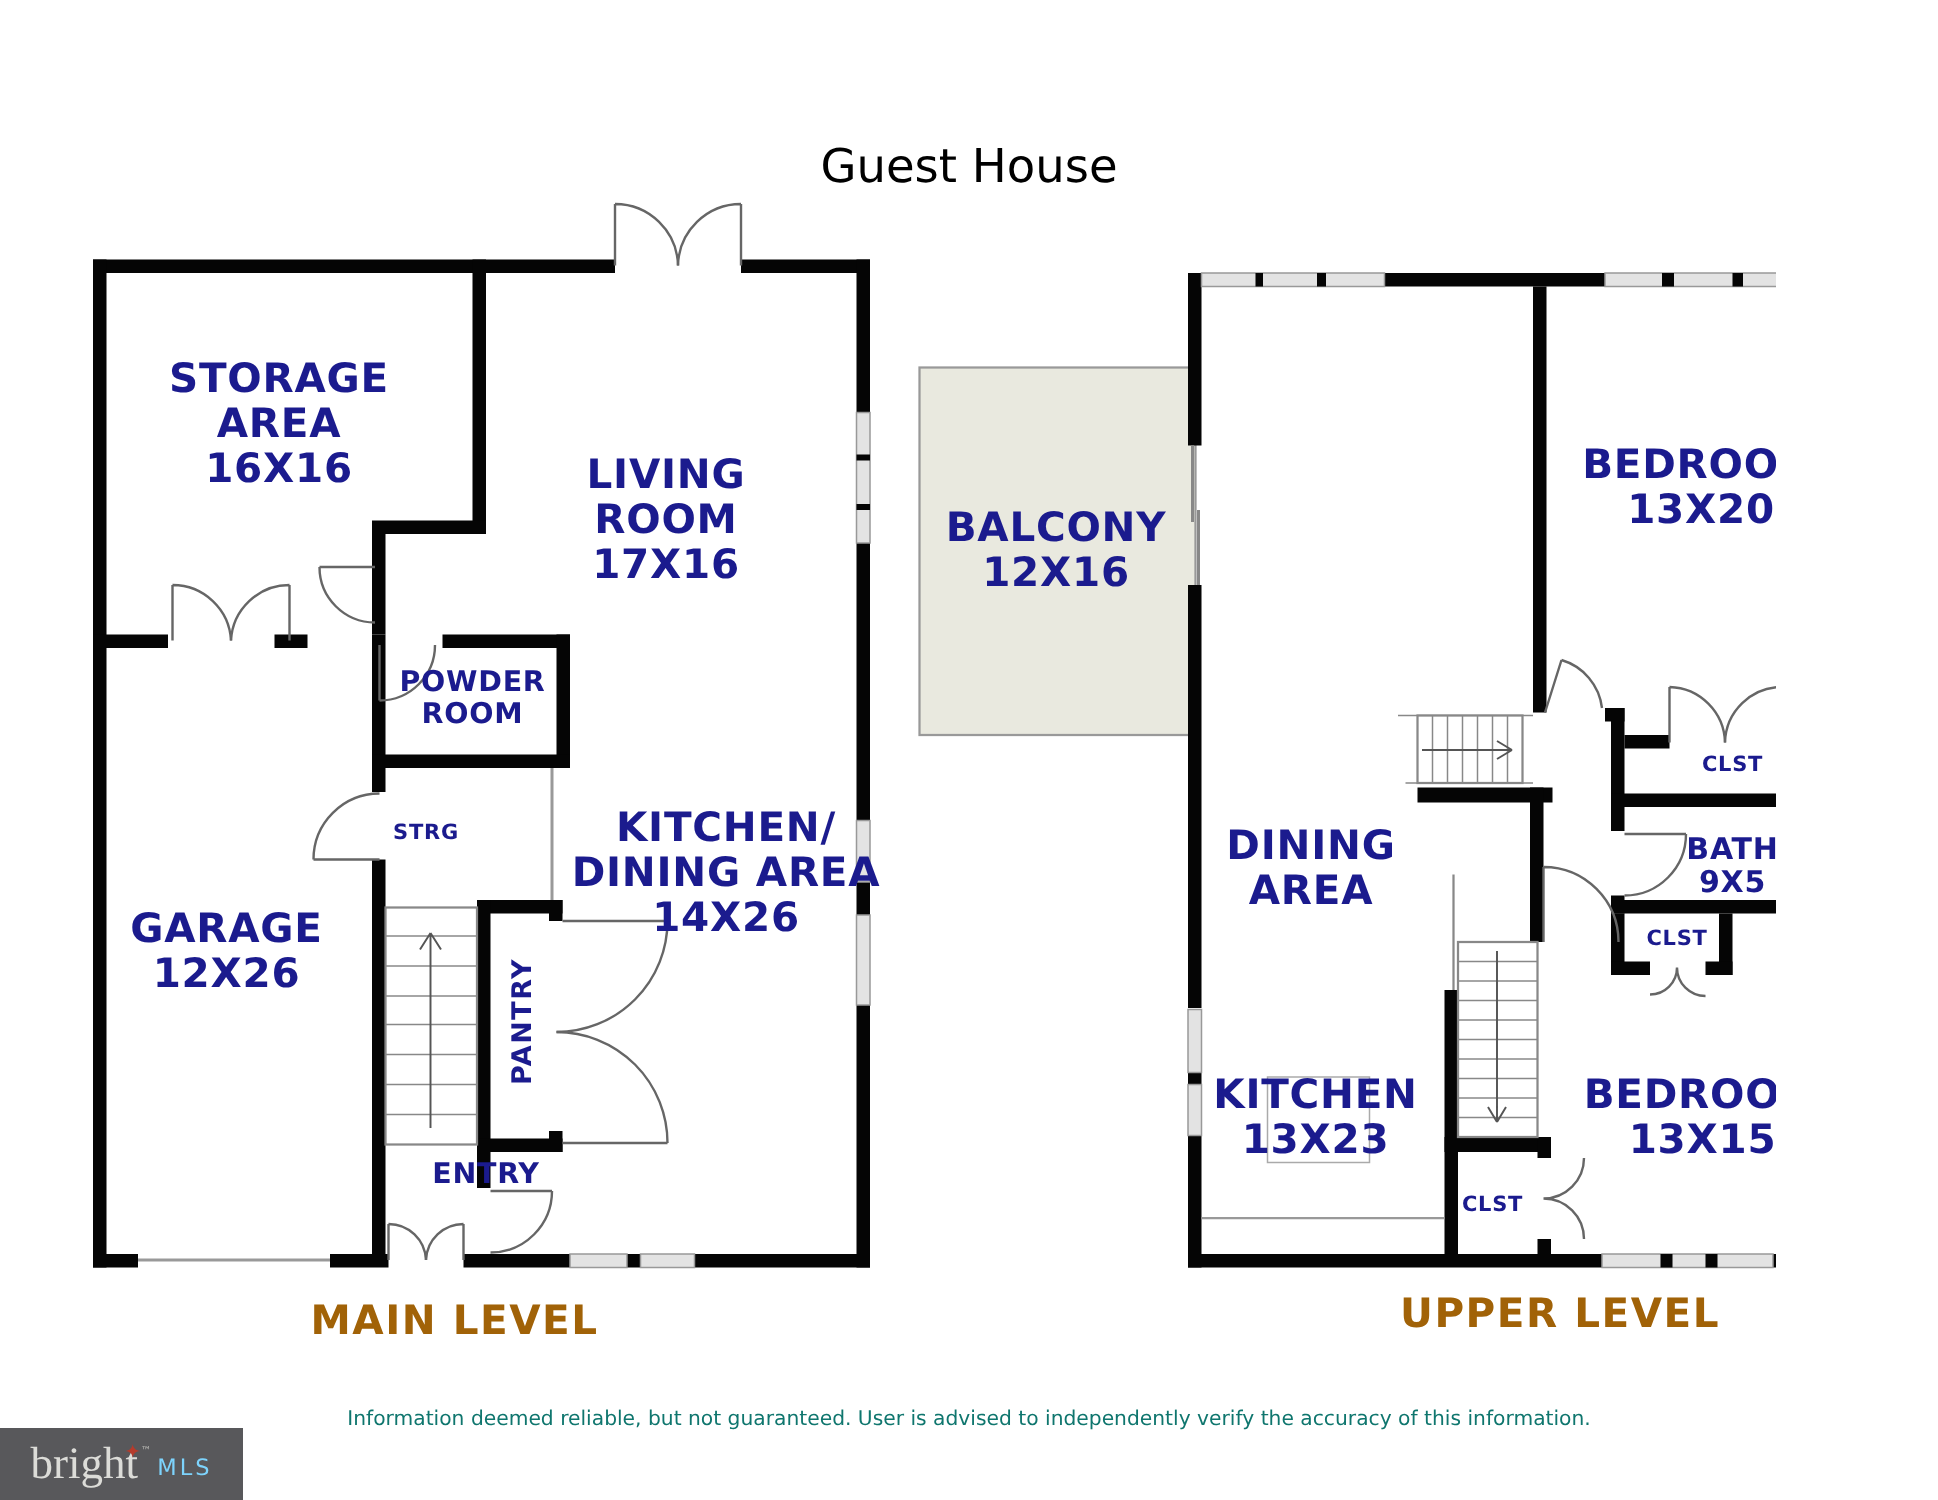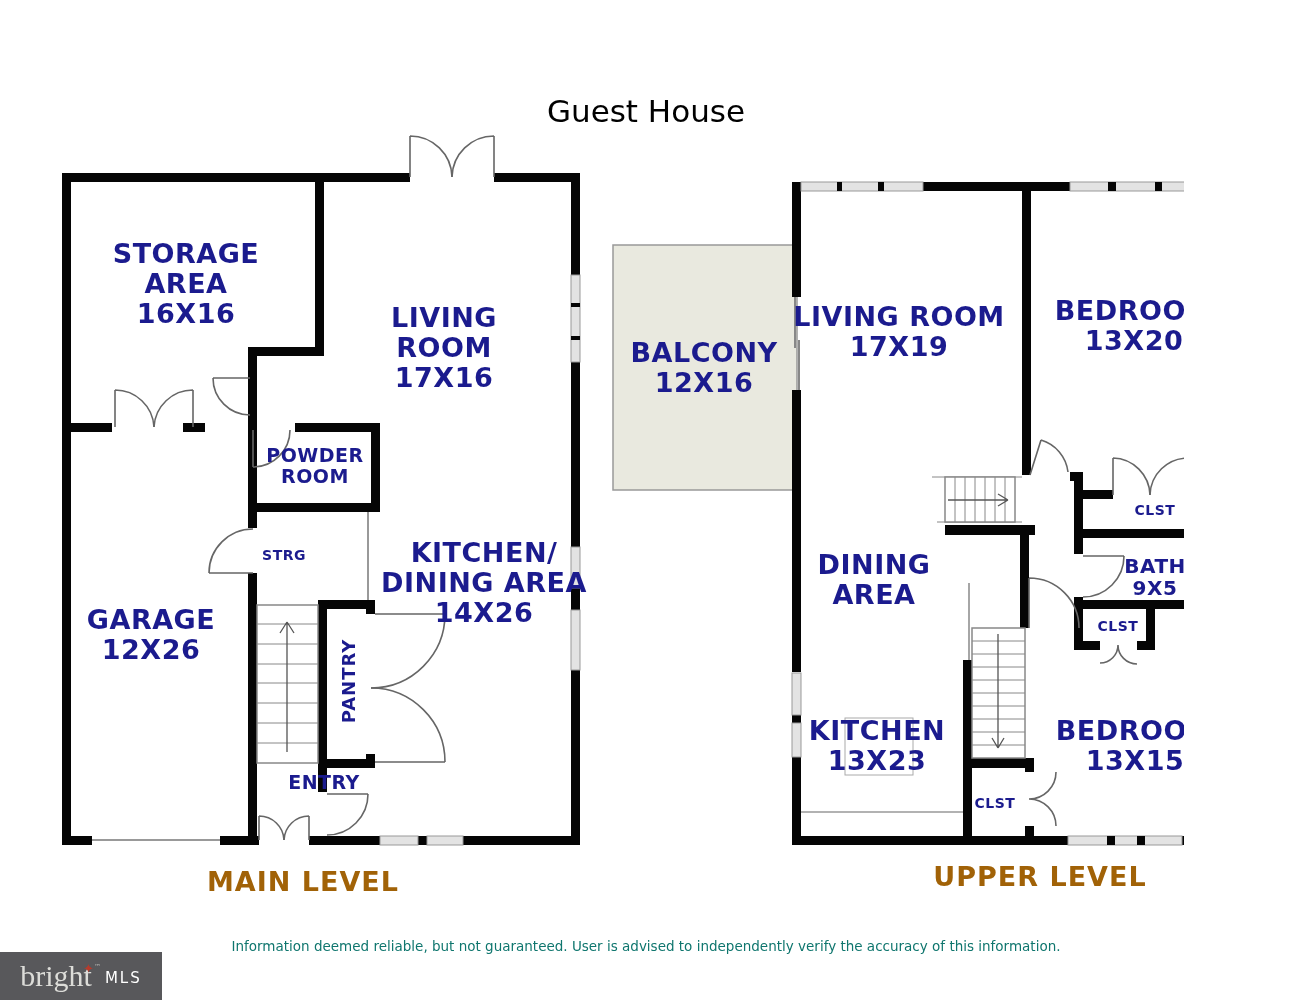--- a/index.html
+++ b/index.html
@@ -18,21 +18,21 @@
   #title{position:absolute;left:646px;top:111px;transform:translate(-50%,-50%);
          color:#000;font-size:31px;font-weight:normal;white-space:nowrap;}
   #disclaimer{position:absolute;left:0;top:938px;width:1292px;text-align:center;
               color:#0f766e;font-size:13.5px;}
   #logo{position:absolute;left:0;top:952px;width:162px;height:48px;background:#58585b;
         display:flex;align-items:center;justify-content:center;}
   #logo .brand{font-family:"Liberation Serif","DejaVu Serif",serif;font-size:30px;color:#dcdcd8;
                line-height:1;}
   #logo .star{color:#b63b2c;font-size:13px;margin-left:-9px;margin-top:-16px;}
   #logo .tm{color:#bcbcb8;font-size:7px;margin-top:-18px;}
-  #logo .mls{color:#ffffff;font-size:15px;letter-spacing:2px;margin-left:4px;margin-top:4px;}
+  #logo .mls{color:#7dd3fc;font-size:15px;letter-spacing:2px;margin-left:4px;margin-top:4px;}
 </style>
 </head>
 <body>
 
 <div id="canvas">
 
   <svg width="1292" height="1000" viewBox="0 0 1292 1000">
 
     <rect x="613" y="245" width="184" height="245" fill="#e9e9df" stroke="#999" stroke-width="1.5"></rect>
 
@@ -248,22 +248,20 @@
 12X26</div>
   <div class="lbl vert" style="left:349px;top:681px;">PANTRY</div>
   <div class="lbl big" style="left:484px;top:583px;">KITCHEN/
 DINING AREA
 14X26</div>
   <div class="lbl med" style="left:283px;top:783px;margin-left:41px;">ENTRY</div>
   <div class="caption" style="left:303px;top:881px;">MAIN LEVEL</div>
 
   <div class="lbl big" style="left:704px;top:368px;">BALCONY
 12X16</div>
-  <div class="lbl big" style="left:899px;top:332px;">LIVING ROOM
-17X19</div>
   <div class="lbl big" style="left:1134px;top:326px;">BEDROOM
 13X20</div>
   <div class="lbl sm" style="left:1155px;top:511px;">CLST</div>
   <div class="lbl bath" style="left:1155px;top:577px;">BATH
 9X5</div>
   <div class="lbl sm" style="left:1118px;top:627px;">CLST</div>
   <div class="lbl big" style="left:874px;top:580px;">DINING
 AREA</div>
   <div class="lbl big" style="left:877px;top:746px;">KITCHEN
 13X23</div>

